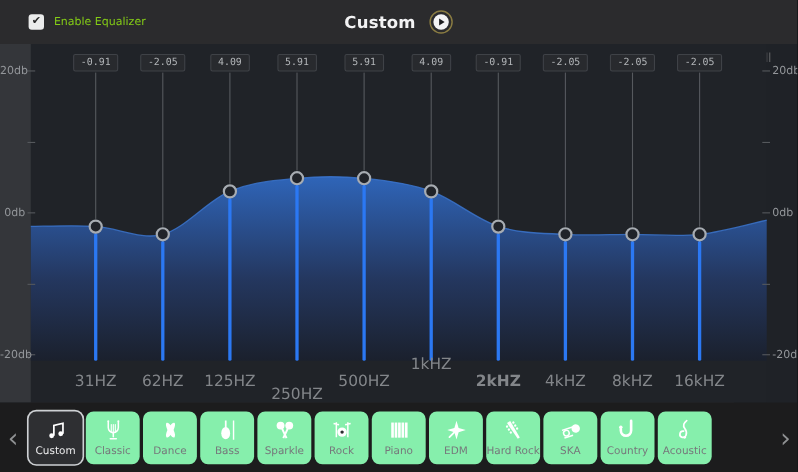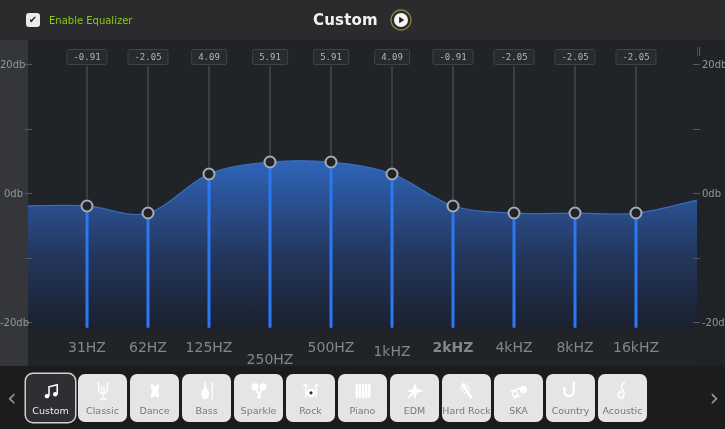--- a/index.html
+++ b/index.html
@@ -25,21 +25,21 @@
   .gline{position:absolute;width:1px;background:#56595e;transform:translateX(-50%);}
   .bline{position:absolute;width:3px;border-radius:1.5px;background:#2b78f3;transform:translateX(-50%);cursor:pointer;}
   .handle{position:absolute;width:13px;height:13px;border:2px solid #a7acb2;border-radius:50%;background:#202329;transform:translate(-50%,-50%);box-sizing:border-box;cursor:grab;}
   .freq-label{position:absolute;transform:translateX(-50%);font-size:14px;color:#83868a;white-space:nowrap;}
   .db-tick{position:absolute;height:1px;width:7px;background:#55585c;}
   .db-label{position:absolute;font-size:10px;color:#93969a;line-height:13px;white-space:nowrap;}
 
   
   .presets{position:absolute;left:0;top:366px;width:725px;height:63px;background:#1c1c1d;}
   .tiles{position:absolute;left:26px;top:8px;display:flex;gap:3px;}
-  .tile{width:49px;height:48px;background:#e5e5e5;border-radius:7px;display:flex;flex-direction:column;align-items:center;justify-content:flex-start;padding:4px 0 6px;box-sizing:border-box;cursor:pointer;}
+  .tile{width:49px;height:48px;background:#86efac;border-radius:7px;display:flex;flex-direction:column;align-items:center;justify-content:flex-start;padding:4px 0 6px;box-sizing:border-box;cursor:pointer;}
   .tile.selected{box-shadow:0 0 0 1.5px #ced1d4;background:#2e2f32;}
   .ticon{height:26px;display:flex;align-items:center;justify-content:center;}
   .tlabel{font-size:9.5px;color:#76787b;white-space:nowrap;line-height:1;margin-top:2px;}
   .tile.selected .tlabel{color:#ededee;}
   .chev{position:absolute;top:50%;transform:translateY(-50%);background:none;border:none;color:#8f9193;font-size:24px;cursor:pointer;padding:0;line-height:1;font-family:inherit;}
   .chev-left{left:7px;}
   .chev-right{right:6px;}
 </style>
 </head>
 <body>
@@ -110,21 +110,21 @@
       <div class="freq-label" style="left: 270px; top: 311px;">250HZ</div>
       <div class="gain-chip" style="left: 331px; top: 9px;">5.91</div>
       <div class="gline" style="left: 331px; top: 26px; height: 89.176px;"></div>
       <div class="bline" style="left: 331px; top: 128.176px; height: 159.824px;"></div>
       <div class="handle" style="left: 331px; top: 122.176px;"></div>
       <div class="freq-label" style="left: 331px; top: 299px;">500HZ</div>
       <div class="gain-chip" style="left: 392px; top: 9px;">4.09</div>
       <div class="gline" style="left: 392px; top: 26px; height: 100.824px;"></div>
       <div class="bline" style="left: 392px; top: 139.824px; height: 148.176px;"></div>
       <div class="handle" style="left: 392px; top: 133.824px;"></div>
-      <div class="freq-label" style="left: 392px; top: 303px;">1kHZ</div>
+      <div class="freq-label" style="left: 392px; top: 283px;">1kHZ</div>
       <div class="gain-chip" style="left: 453px; top: 9px;">-0.91</div>
       <div class="gline" style="left: 453px; top: 26px; height: 132.824px;"></div>
       <div class="bline" style="left: 453px; top: 171.824px; height: 116.176px;"></div>
       <div class="handle" style="left: 453px; top: 165.824px;"></div>
       <div class="freq-label" style="left: 453px; top: 299px; font-weight: bold;">2kHZ</div>
       <div class="gain-chip" style="left: 514px; top: 9px;">-2.05</div>
       <div class="gline" style="left: 514px; top: 26px; height: 140.12px;"></div>
       <div class="bline" style="left: 514px; top: 179.12px; height: 108.88px;"></div>
       <div class="handle" style="left: 514px; top: 173.12px;"></div>
       <div class="freq-label" style="left: 514px; top: 299px;">4kHZ</div>

